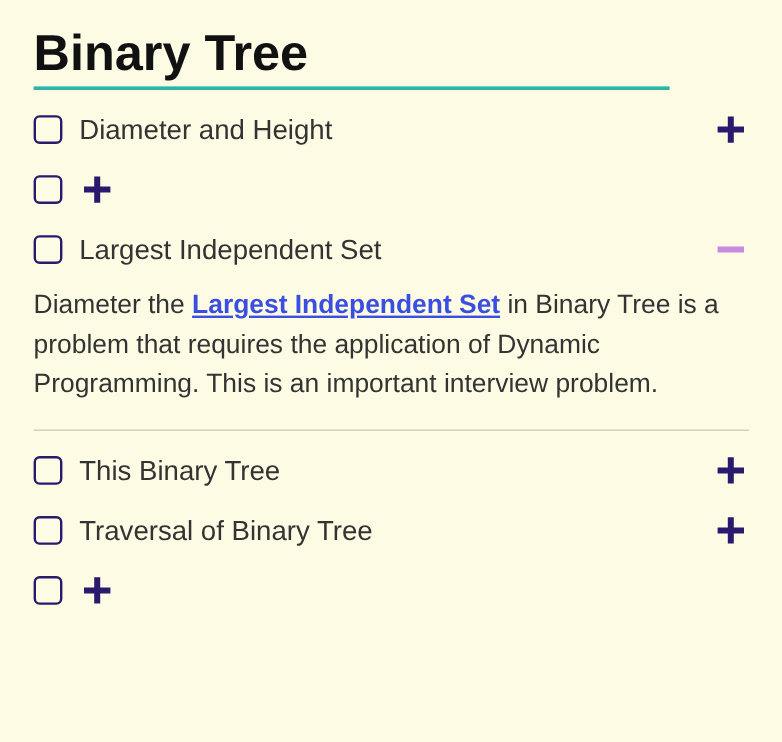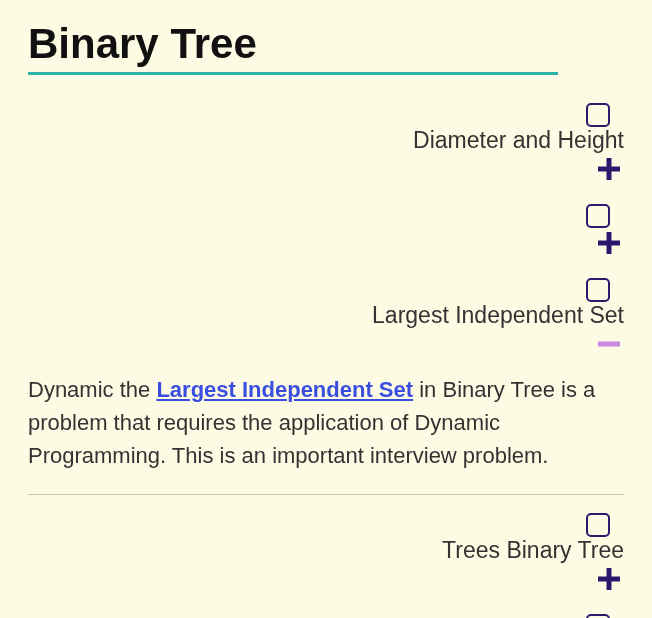--- a/index.html
+++ b/index.html
@@ -10,28 +10,27 @@
     width: 652px;
     color: #222;
   }
   .heading {
     font-size: 42px;
     font-weight: 700;
     color: #111;
     border-bottom: 3px solid #2bb5a8;
     display: inline-block;
     padding-bottom: 4px;
-    margin-bottom: 18px;
+    margin-bottom: 8px;
     width: 530px;
   }
   .item-row {
     display: flex;
-    align-items: flex-end;
+    align-items: center;
     padding: 10px 0;
-    flex-direction: column;
   }
   .checkbox {
     width: 24px;
     height: 24px;
     border: 2.5px solid #2a1a6e;
     border-radius: 5px;
     margin-right: 14px;
     flex-shrink: 0;
     background: transparent;
   }
@@ -100,38 +99,39 @@
   <span class="checkbox"></span>
   <span class="item-label">Largest Independent Set</span>
   <span class="toggle-icon minus-icon">
     <svg width="28" height="28" viewBox="0 0 28 28">
         <line x1="3" y1="14" x2="25" y2="14"></line>
       </svg>
   </span>
 </div>
 
 <div class="expanded-content">
-  <span>Dynamic the </span><a class="link-text">Largest Independent Set</a><span> in Binary Tree is a problem that requires the application of Dynamic Programming. This is an important interview problem.</span>
+  <span>Diameter the </span><a class="link-text">Largest Independent Set</a><span> in Binary Tree is a problem that requires the application of Dynamic Programming. This is an important interview problem.</span>
 </div>
 
 <hr class="divider">
 
 <div class="item-row">
   <span class="checkbox"></span>
-  <span class="item-label">Trees Binary Tree</span>
+  <span class="item-label">This Binary Tree</span>
   <span class="toggle-icon plus-icon">
     <svg width="28" height="28" viewBox="0 0 28 28">
         <line x1="14" y1="3" x2="14" y2="25"></line>
         <line x1="3" y1="14" x2="25" y2="14"></line>
       </svg>
   </span>
 </div>
 
 <div class="item-row">
   <span class="checkbox"></span>
+  <span class="item-label">Traversal of Binary Tree</span>
   <span class="toggle-icon plus-icon">
     <svg width="28" height="28" viewBox="0 0 28 28">
         <line x1="14" y1="3" x2="14" y2="25"></line>
         <line x1="3" y1="14" x2="25" y2="14"></line>
       </svg>
   </span>
 </div>
 
 <div class="item-row">
   <span class="checkbox"></span>

